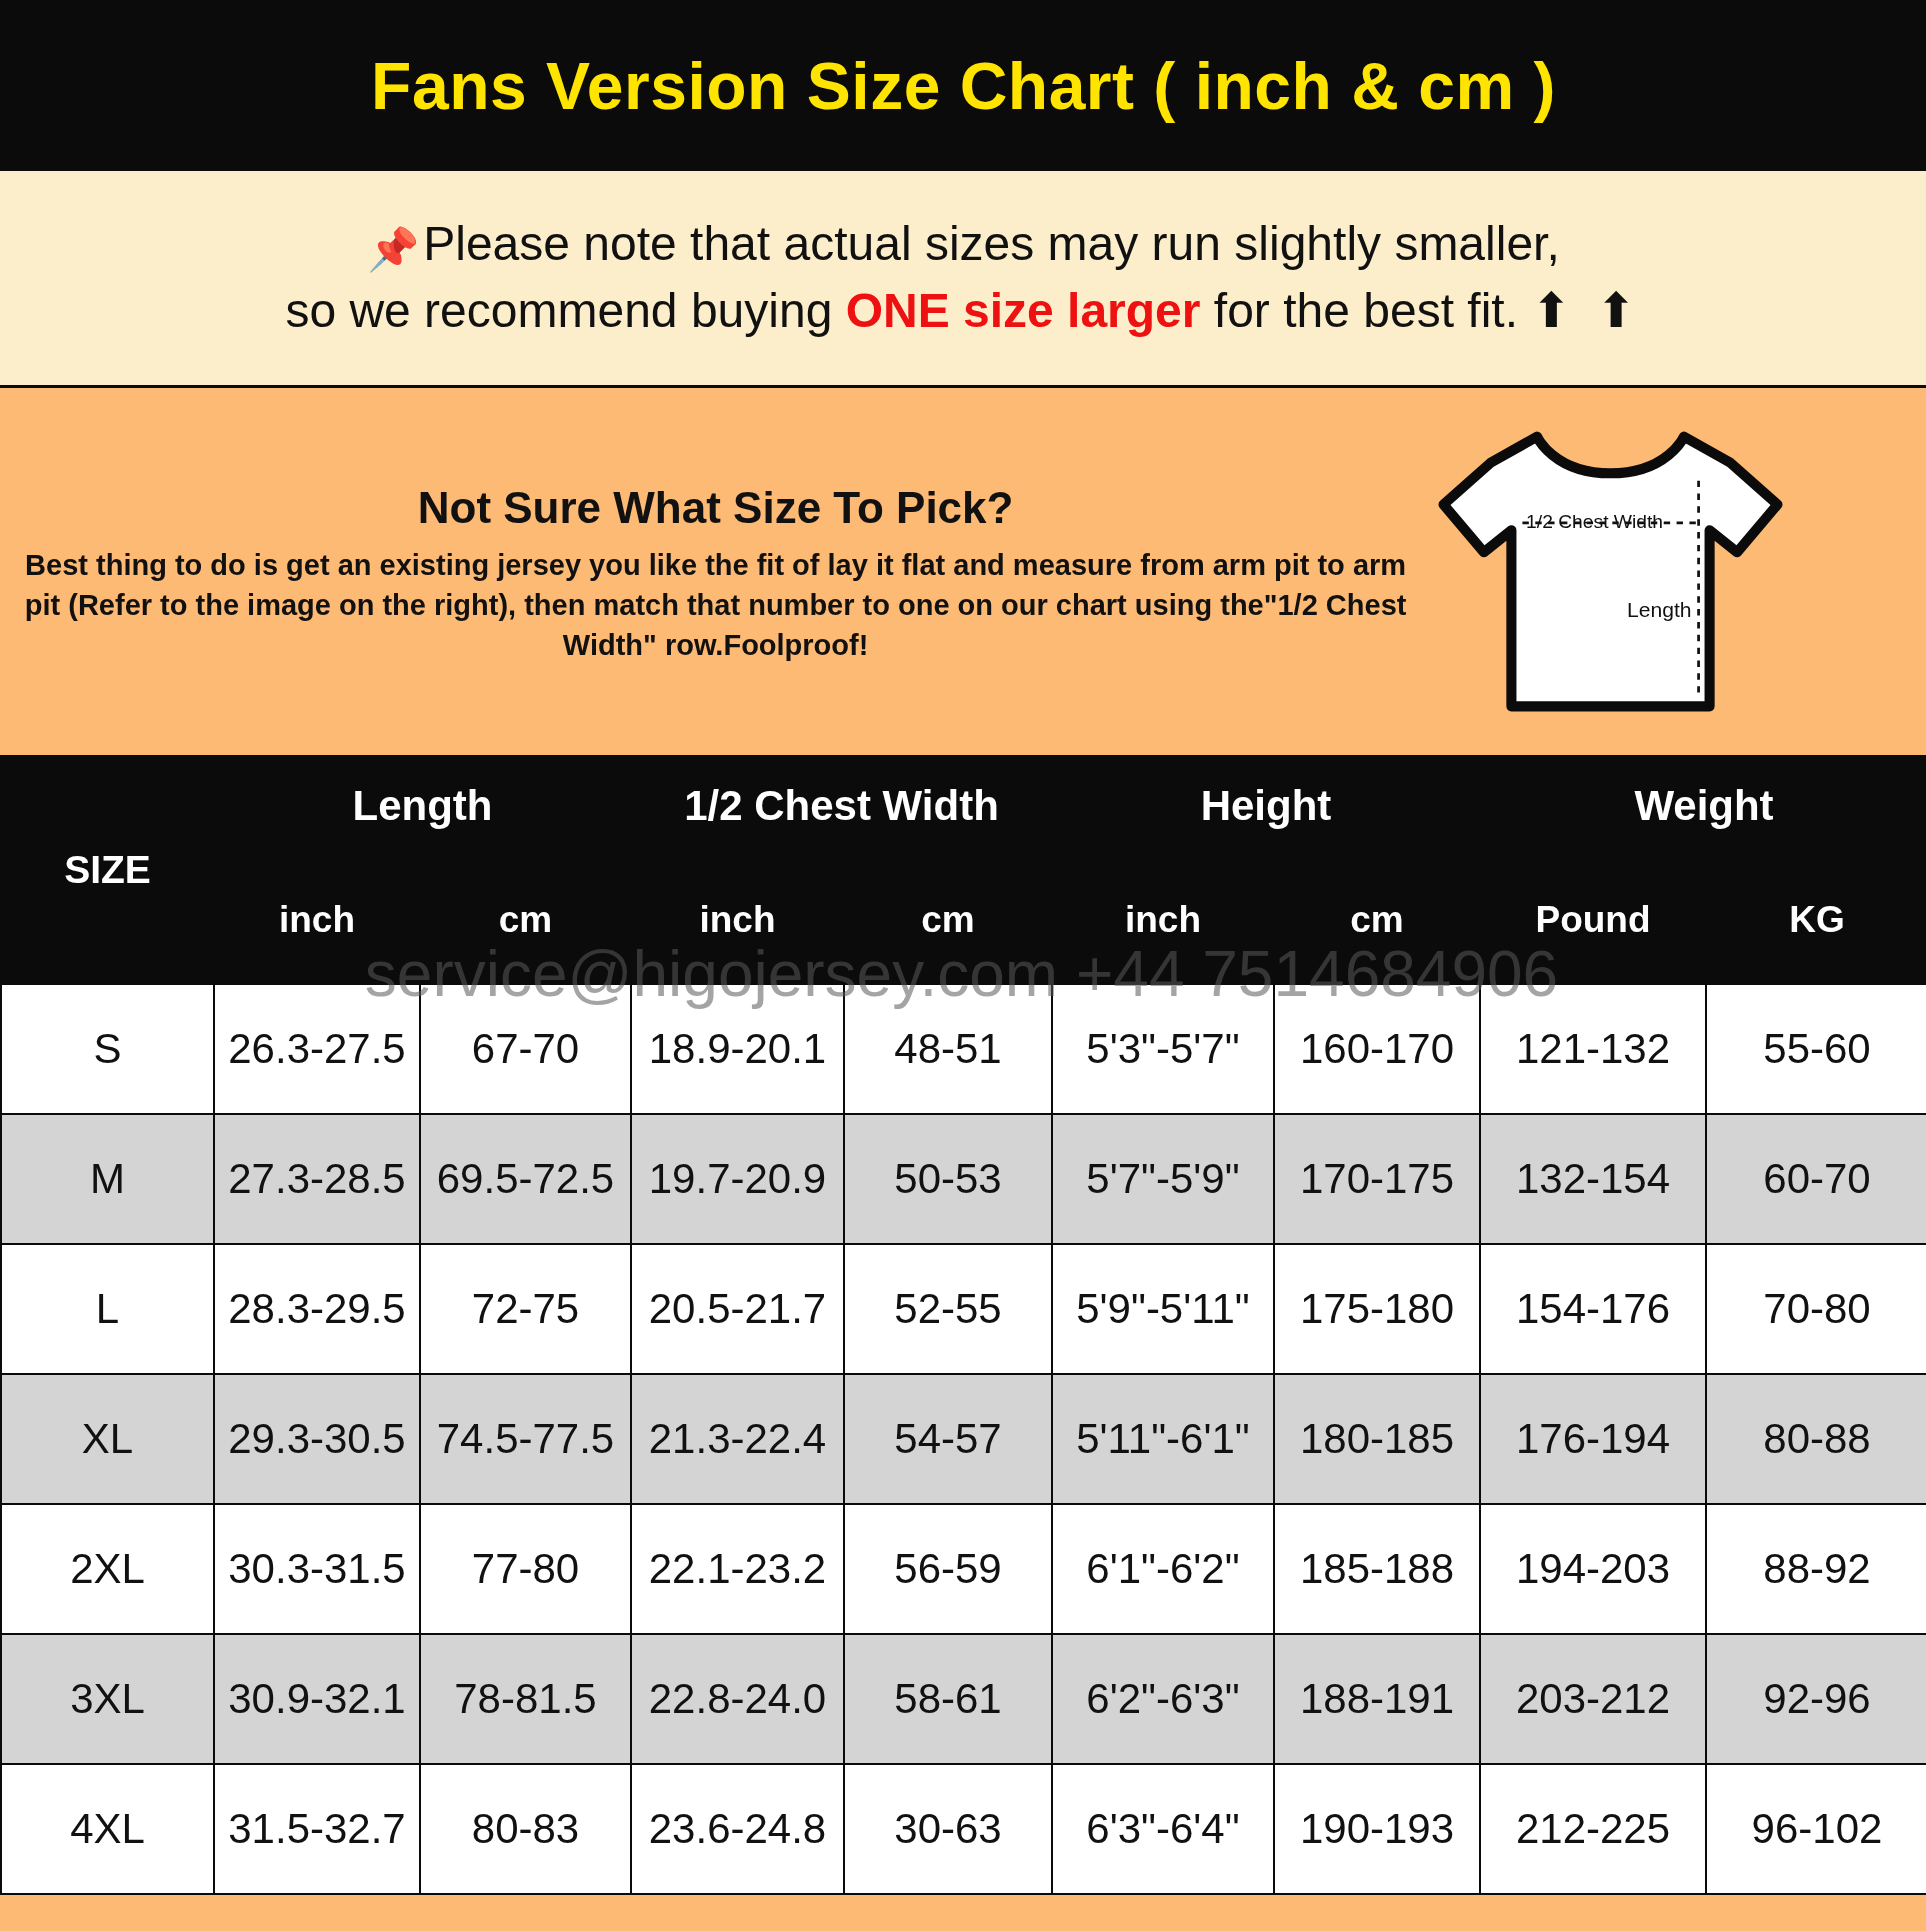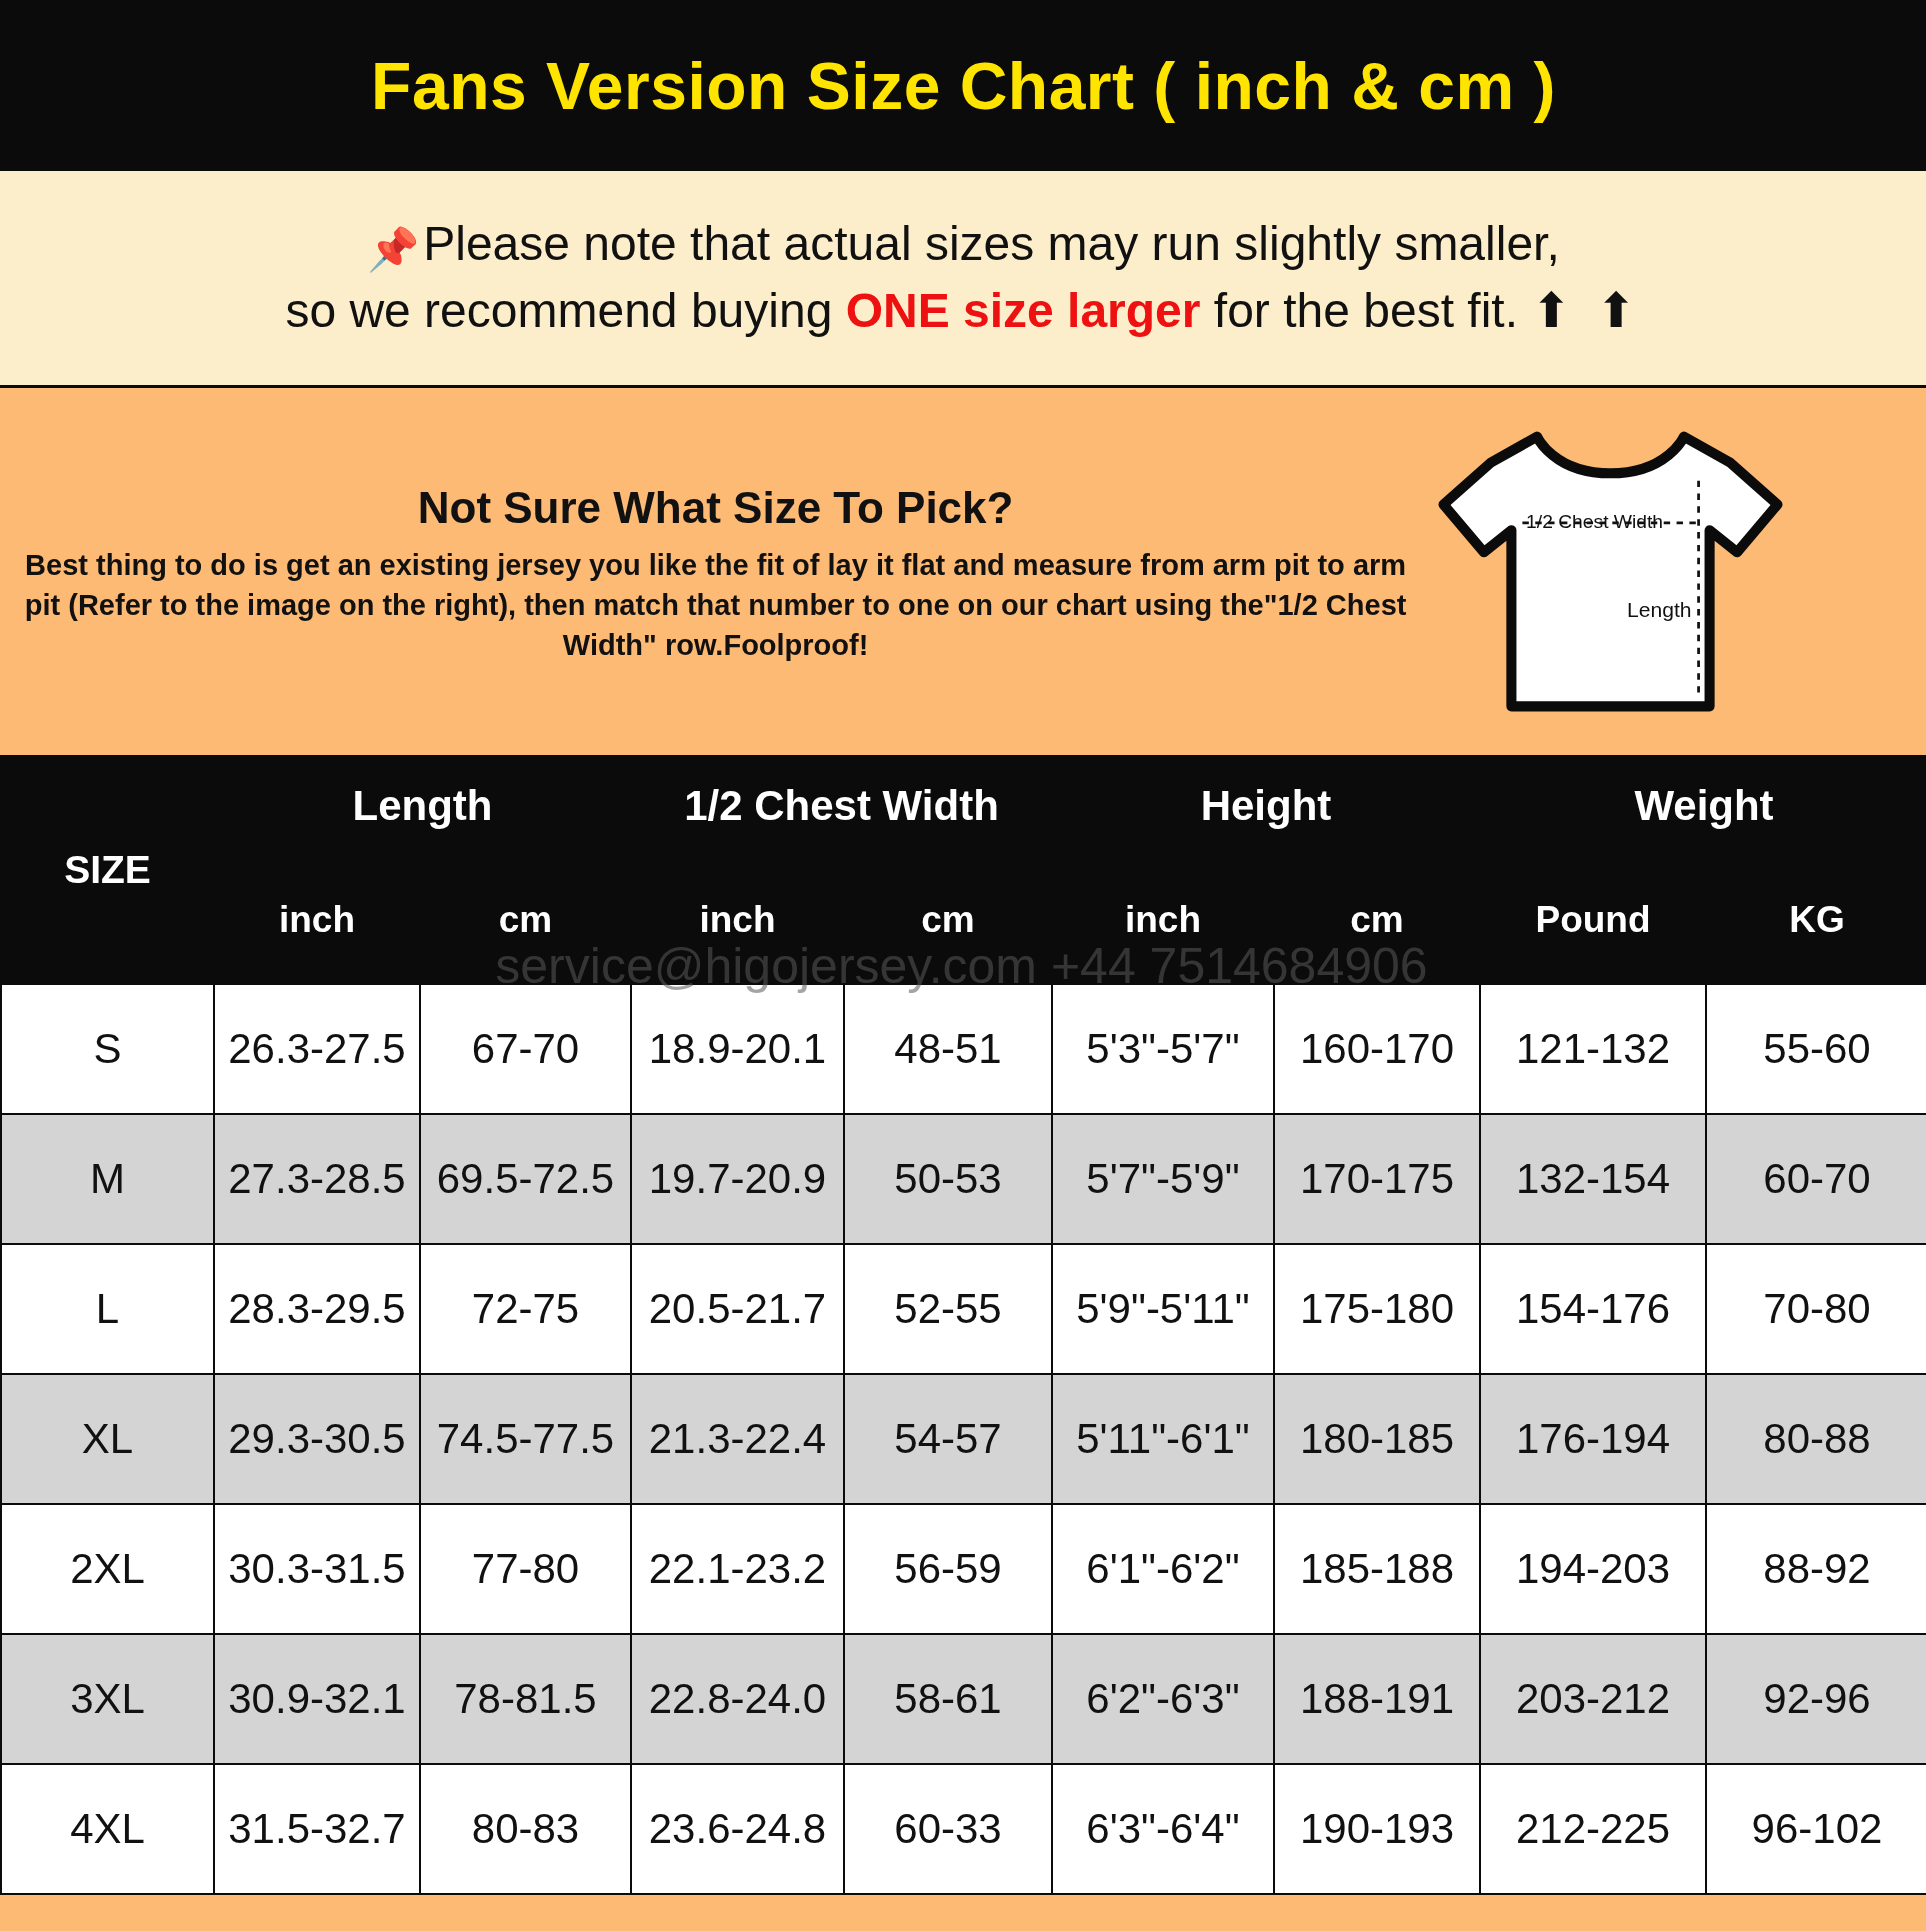--- a/index.html
+++ b/index.html
@@ -133,21 +133,21 @@
   tr.alt td.cell { background: #d4d4d4; }
   td.size-cell { font-weight: normal; }
 
   
   .watermark {
     position: absolute;
     left: 0;
     right: 4px;
     top: 937px;
     text-align: center;
-    font-size: 50px;
+    font-size: 64px;
     color: rgba(90,90,90,0.55);
     pointer-events: none;
     font-family: "Liberation Sans", sans-serif;
     z-index: 5;
   }
 </style>
 </head>
 <body>
 
 <div class="page">
@@ -281,21 +281,21 @@
         <td class="cell">6'2"-6'3"</td>
         <td class="cell">188-191</td>
         <td class="cell">203-212</td>
         <td class="cell">92-96</td>
       </tr>
       <tr>
         <td class="cell size-cell">4XL</td>
         <td class="cell">31.5-32.7</td>
         <td class="cell">80-83</td>
         <td class="cell">23.6-24.8</td>
-        <td class="cell">60-33</td>
+        <td class="cell">30-63</td>
         <td class="cell">6'3"-6'4"</td>
         <td class="cell">190-193</td>
         <td class="cell">212-225</td>
         <td class="cell">96-102</td>
       </tr>
     </tbody>
   </table>
 
 </div>
 

